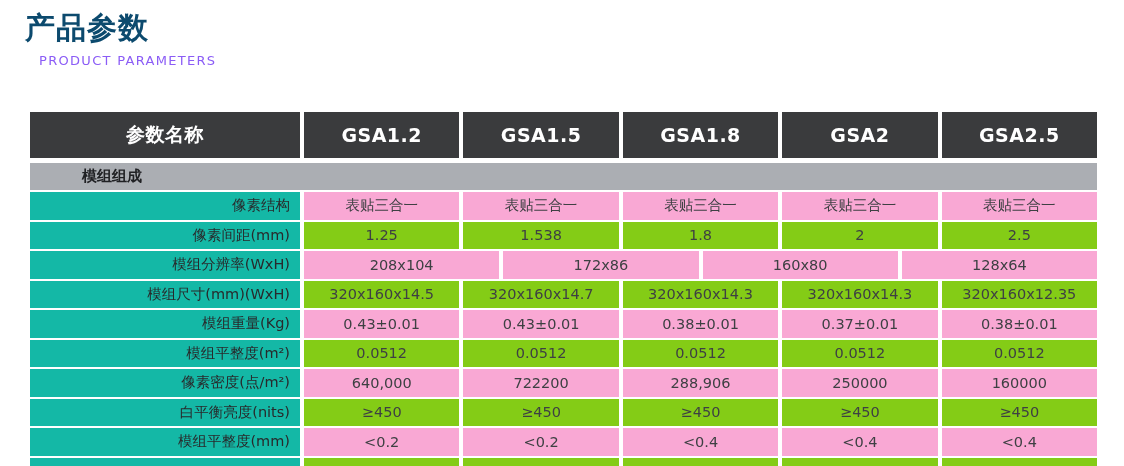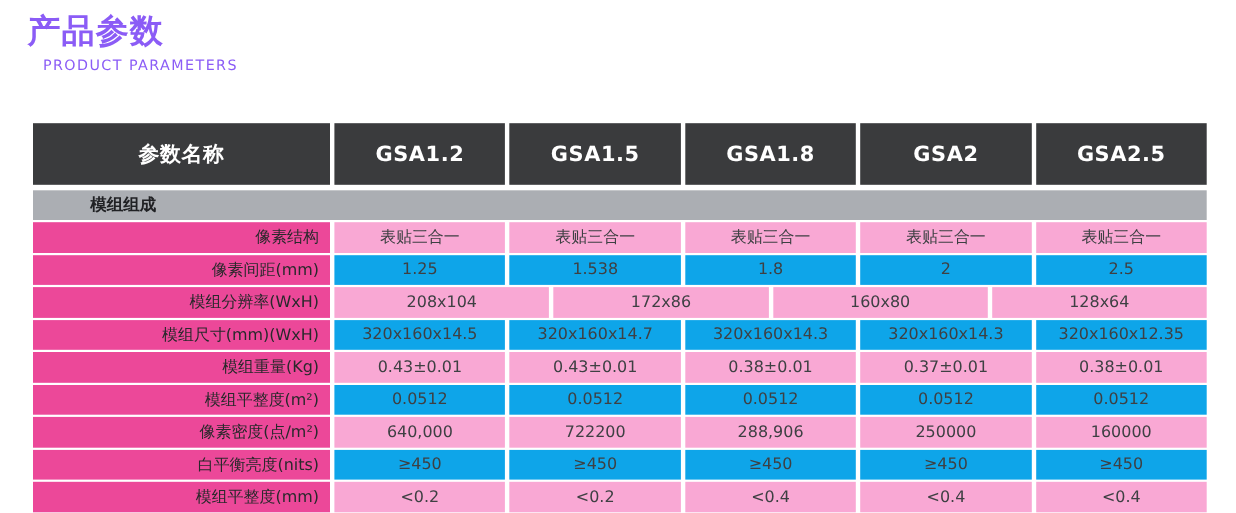--- a/index.html
+++ b/index.html
@@ -4,52 +4,52 @@
 <style>
   * { box-sizing: border-box; margin: 0; padding: 0; }
   html, body { margin: 0; }
   body {
     width: 1124px; height: 466px; overflow: hidden; position: relative;
     background: #ffffff;
     font-family: "DejaVu Sans", "Liberation Sans", sans-serif;
   }
   .page-title {
     position: absolute; left: 25px; top: 8px;
-    font-size: 30px; font-weight: bold; color: #8b5cf6;
+    font-size: 30px; font-weight: bold; color: #0c4a6e;
     letter-spacing: 1px;
     text-align: center;
   }
   .page-subtitle {
     position: absolute; left: 39px; top: 53px;
     font-size: 13px; color: #8b5cf6; letter-spacing: 1.3px;
   }
   .param-table {
     position: absolute; left: 30px; top: 112px; width: 1067px;
   }
-  .thead { display: flex; column-gap: 4px; height: 56px; margin-bottom: 5px; }
+  .thead { display: flex; column-gap: 4px; height: 46px; margin-bottom: 5px; }
   .th {
     background: #3A3B3D; color: #ffffff; font-weight: bold; font-size: 19px;
     display: flex; align-items: center; justify-content: center;
     letter-spacing: 0.5px;
   }
   .th.label-col { width: 270px; flex: none; }
   .th.val-col { flex: 1; }
   .section-row {
     height: 27px; background: #ABAEB3; margin-bottom: 2px;
     display: flex; align-items: center; padding-left: 52px;
     font-size: 15px; font-weight: bold; color: #202124;
   }
   .row { display: flex; column-gap: 4px; height: 27.5px; margin-bottom: 2px; }
   .cell { display: flex; align-items: center; font-size: 14.5px; }
   .cell.label {
-    width: 270px; flex: none; background: #ec4899;
+    width: 270px; flex: none; background: #14b8a6;
     justify-content: flex-end; padding-right: 10px; color: #28292B;
   }
   .cell.val { flex: 1; justify-content: center; background: #f9a8d4; color: #3E4043; }
-  .row.alt .cell.val { background: #0ea5e9; }
+  .row.alt .cell.val { background: #84cc16; }
   .row.partial { height: 30px; margin-bottom: 0; }
 </style>
 </head>
 <body>
 
 <div class="page-title">产品参数</div>
 <div class="page-subtitle">PRODUCT PARAMETERS</div>
 
 <div class="param-table">
   <div class="thead">

